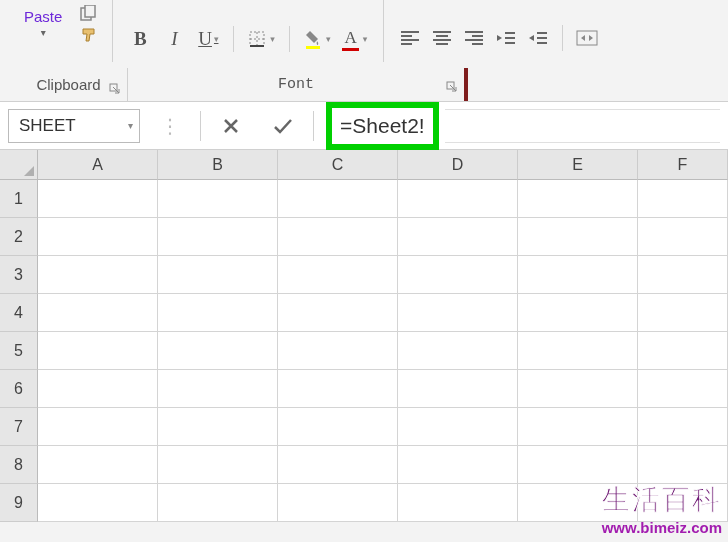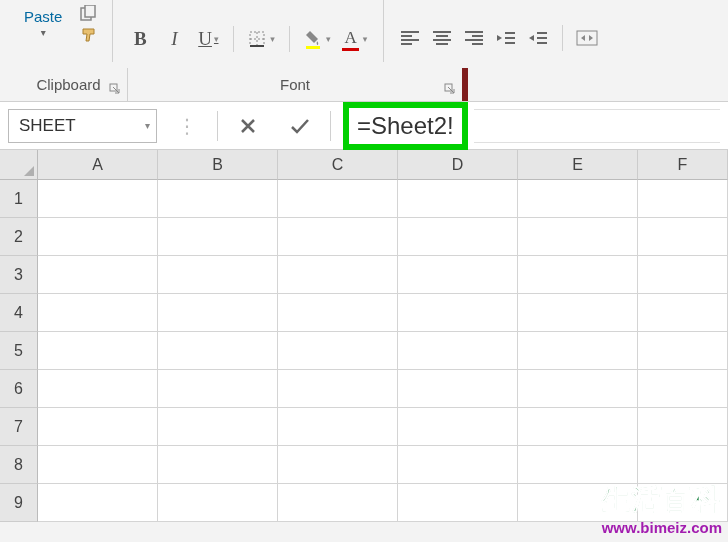--- a/index.html
+++ b/index.html
@@ -32,21 +32,21 @@
     .paste-btn {
       text-align: center;
       cursor: pointer;
       padding: 2px 6px;
       display: flex;
       flex-direction: column;
       align-items: center;
     }
     .paste-label {
       font-size: 15px;
-      color: #0369a1;
+      color: #6d28d9;
       margin-top: 2px;
     }
     .paste-dropdown {
       font-size: 10px;
       color: #666;
       margin-top: 2px;
     }
     
     .clipboard-side {
       display: flex;
@@ -127,21 +127,21 @@
     }
     .group-label-section {
       display: flex;
       align-items: center;
       justify-content: center;
       position: relative;
       font-size: 15px;
       color: #555;
     }
     .clipboard-label { width: 118px; border-right: 1px solid #d0d0d0; }
-    .font-label { width: 340px; border-right: 6px solid #7f1d1d; }
+    .font-label { width: 340px; border-right: 4px solid #7f1d1d; font-family: Liberation Mono, monospace; }
     .alignment-label { flex: 1; }
     
     .dialog-launcher {
       position: absolute;
       right: 4px;
       bottom: 6px;
       width: 14px;
       height: 14px;
       cursor: pointer;
     }
@@ -151,21 +151,21 @@
       display: flex;
       align-items: center;
       background: #fff;
       height: 48px;
       border-bottom: 1px solid #d0d0d0;
       padding: 6px 8px;
       gap: 8px;
     }
     
     .name-box {
-      width: 149px;
+      width: 132px;
       height: 34px;
       border: 1px solid #bbb;
       background: #fff;
       display: flex;
       align-items: center;
       padding: 0 10px;
       font-size: 17px;
       color: #333;
       position: relative;
     }
@@ -189,21 +189,21 @@
     .formula-input-wrap {
       border: 6px solid #00d000;
       padding: 2px 8px;
       height: 48px;
       display: flex;
       align-items: center;
       background: #fff;
       margin-left: 4px;
     }
     .formula-input {
-      font-size: 24px;
+      font-size: 21px;
       color: #333;
       font-family: 'Segoe UI', sans-serif;
       border: none;
       outline: none;
       background: transparent;
     }
     .formula-rest {
       flex: 1;
       height: 34px;
       border-top: 1px solid #e0e0e0;
@@ -293,22 +293,22 @@
     
     .watermark {
       position: absolute;
       right: 6px;
       bottom: 6px;
       text-align: center;
       pointer-events: none;
     }
     .watermark-cn {
       font-size: 28px;
-      font-weight: bold;
-      color: #15803d;
+      font-weight: normal;
+      color: #701a75;
       letter-spacing: 2px;
       -webkit-text-stroke: 1px #fff;
     }
     .watermark-url {
       font-size: 15px;
       color: #a21caf;
       font-weight: bold;
     }
     
     .dd-arrow {

